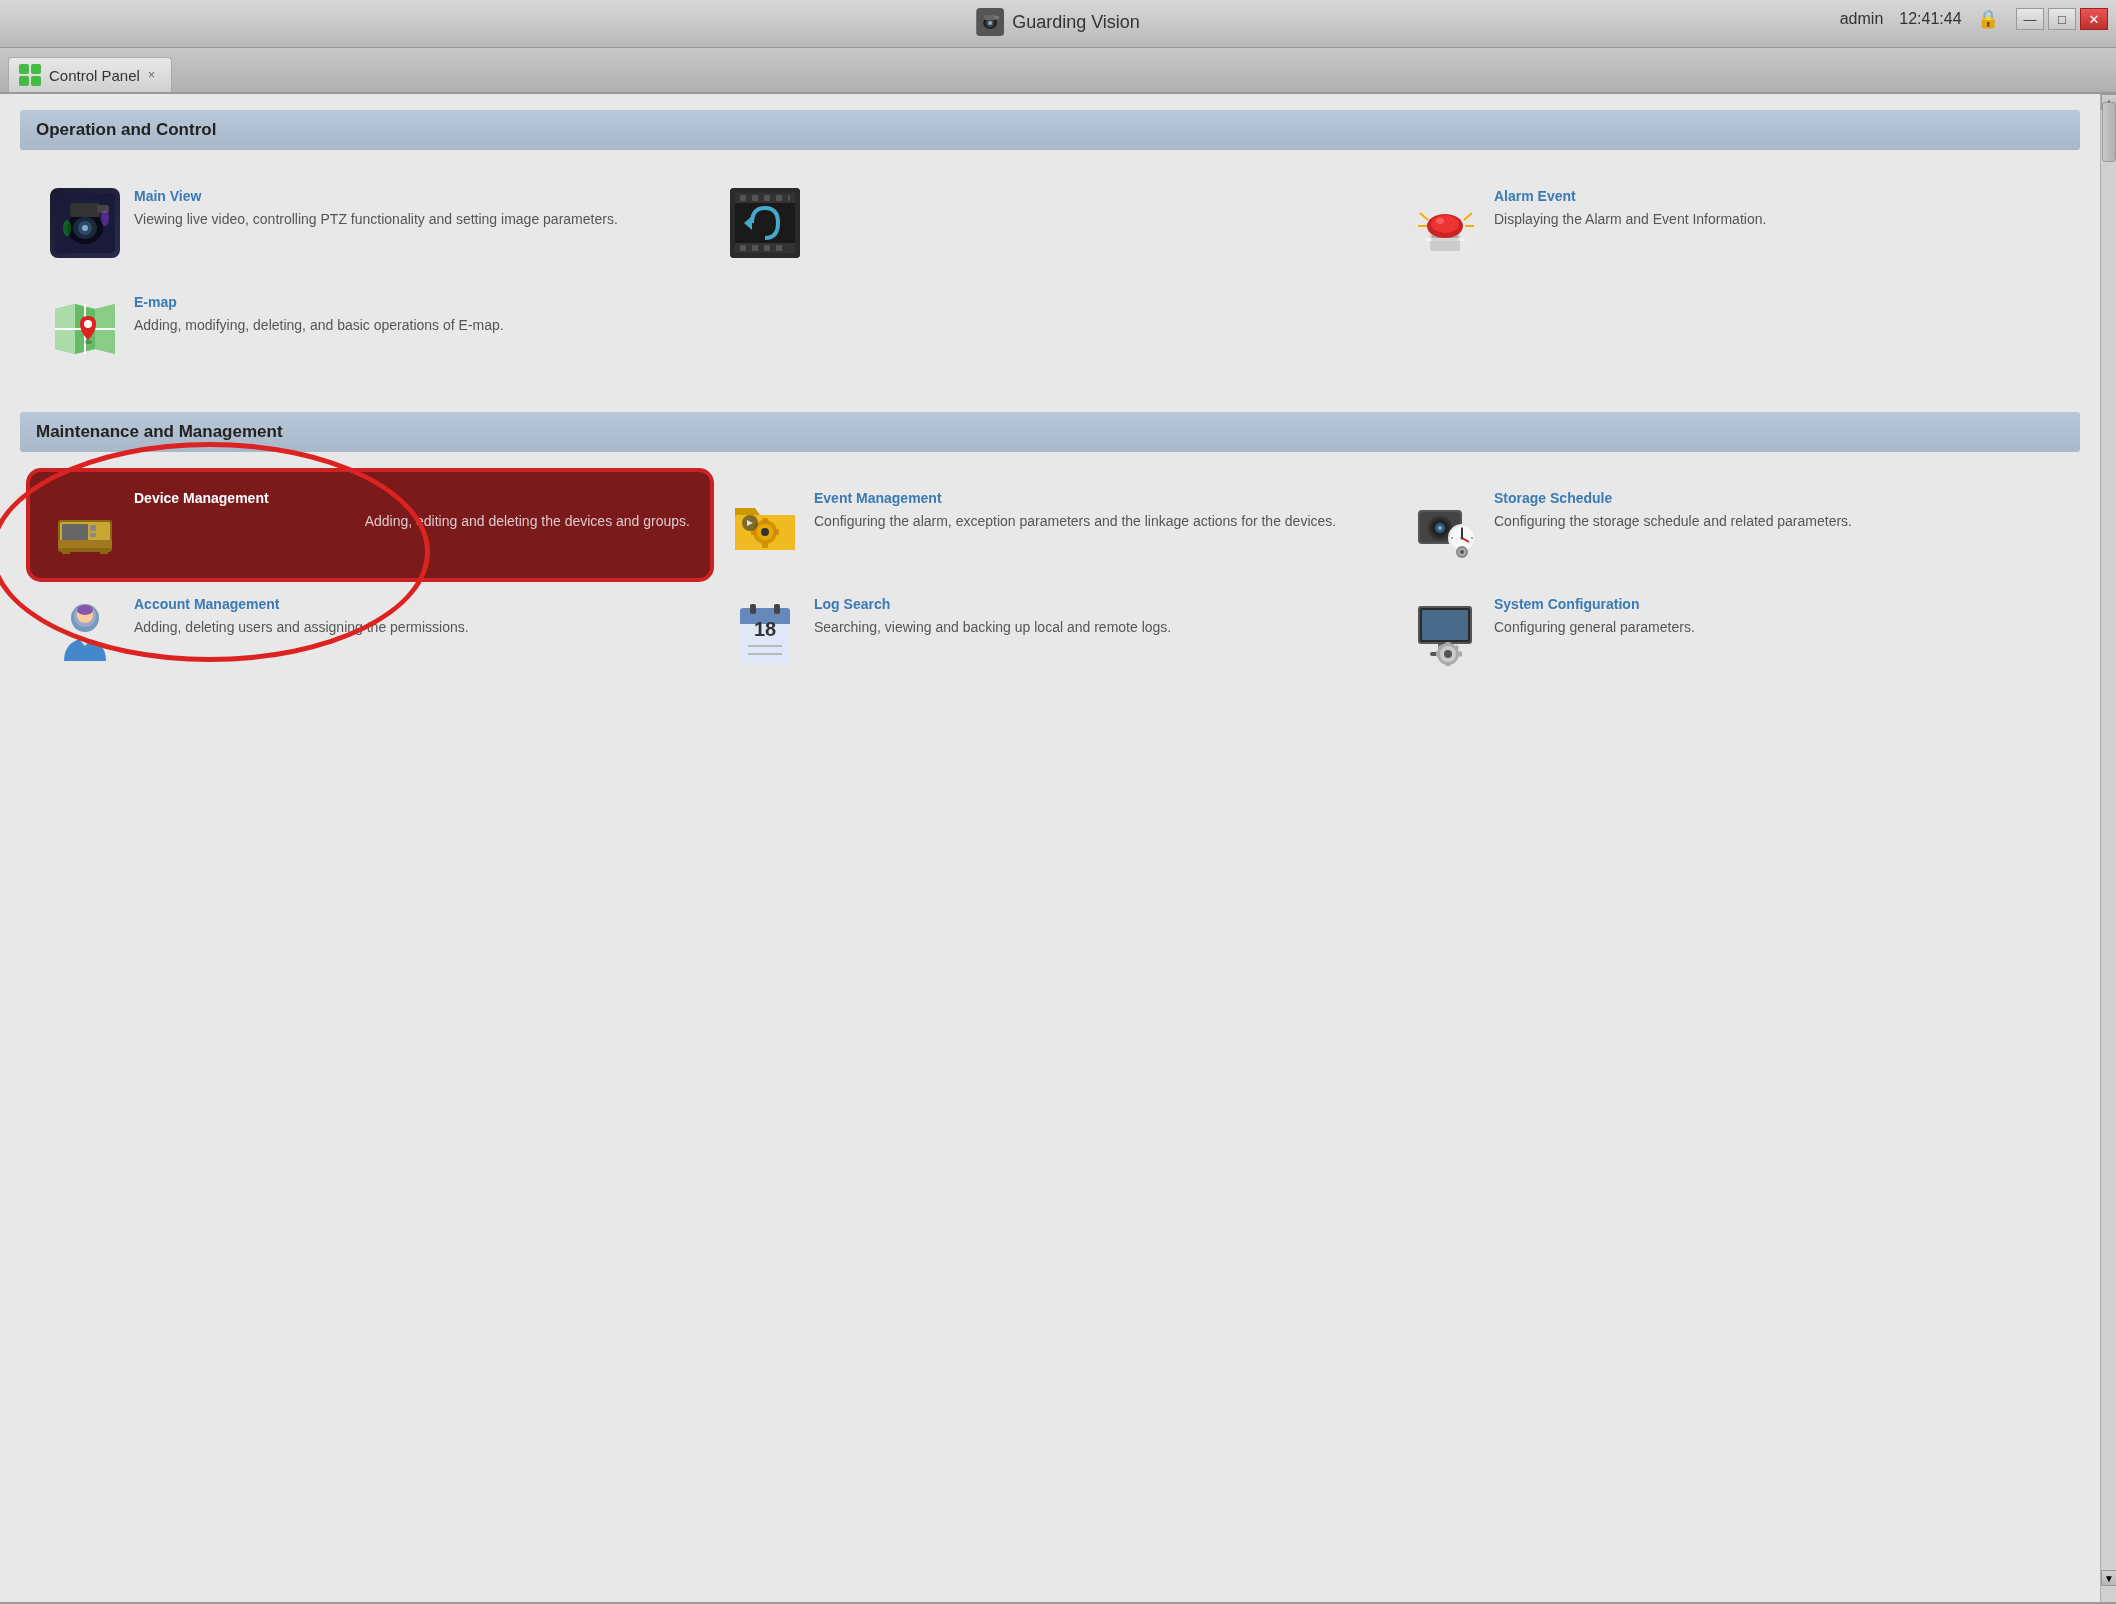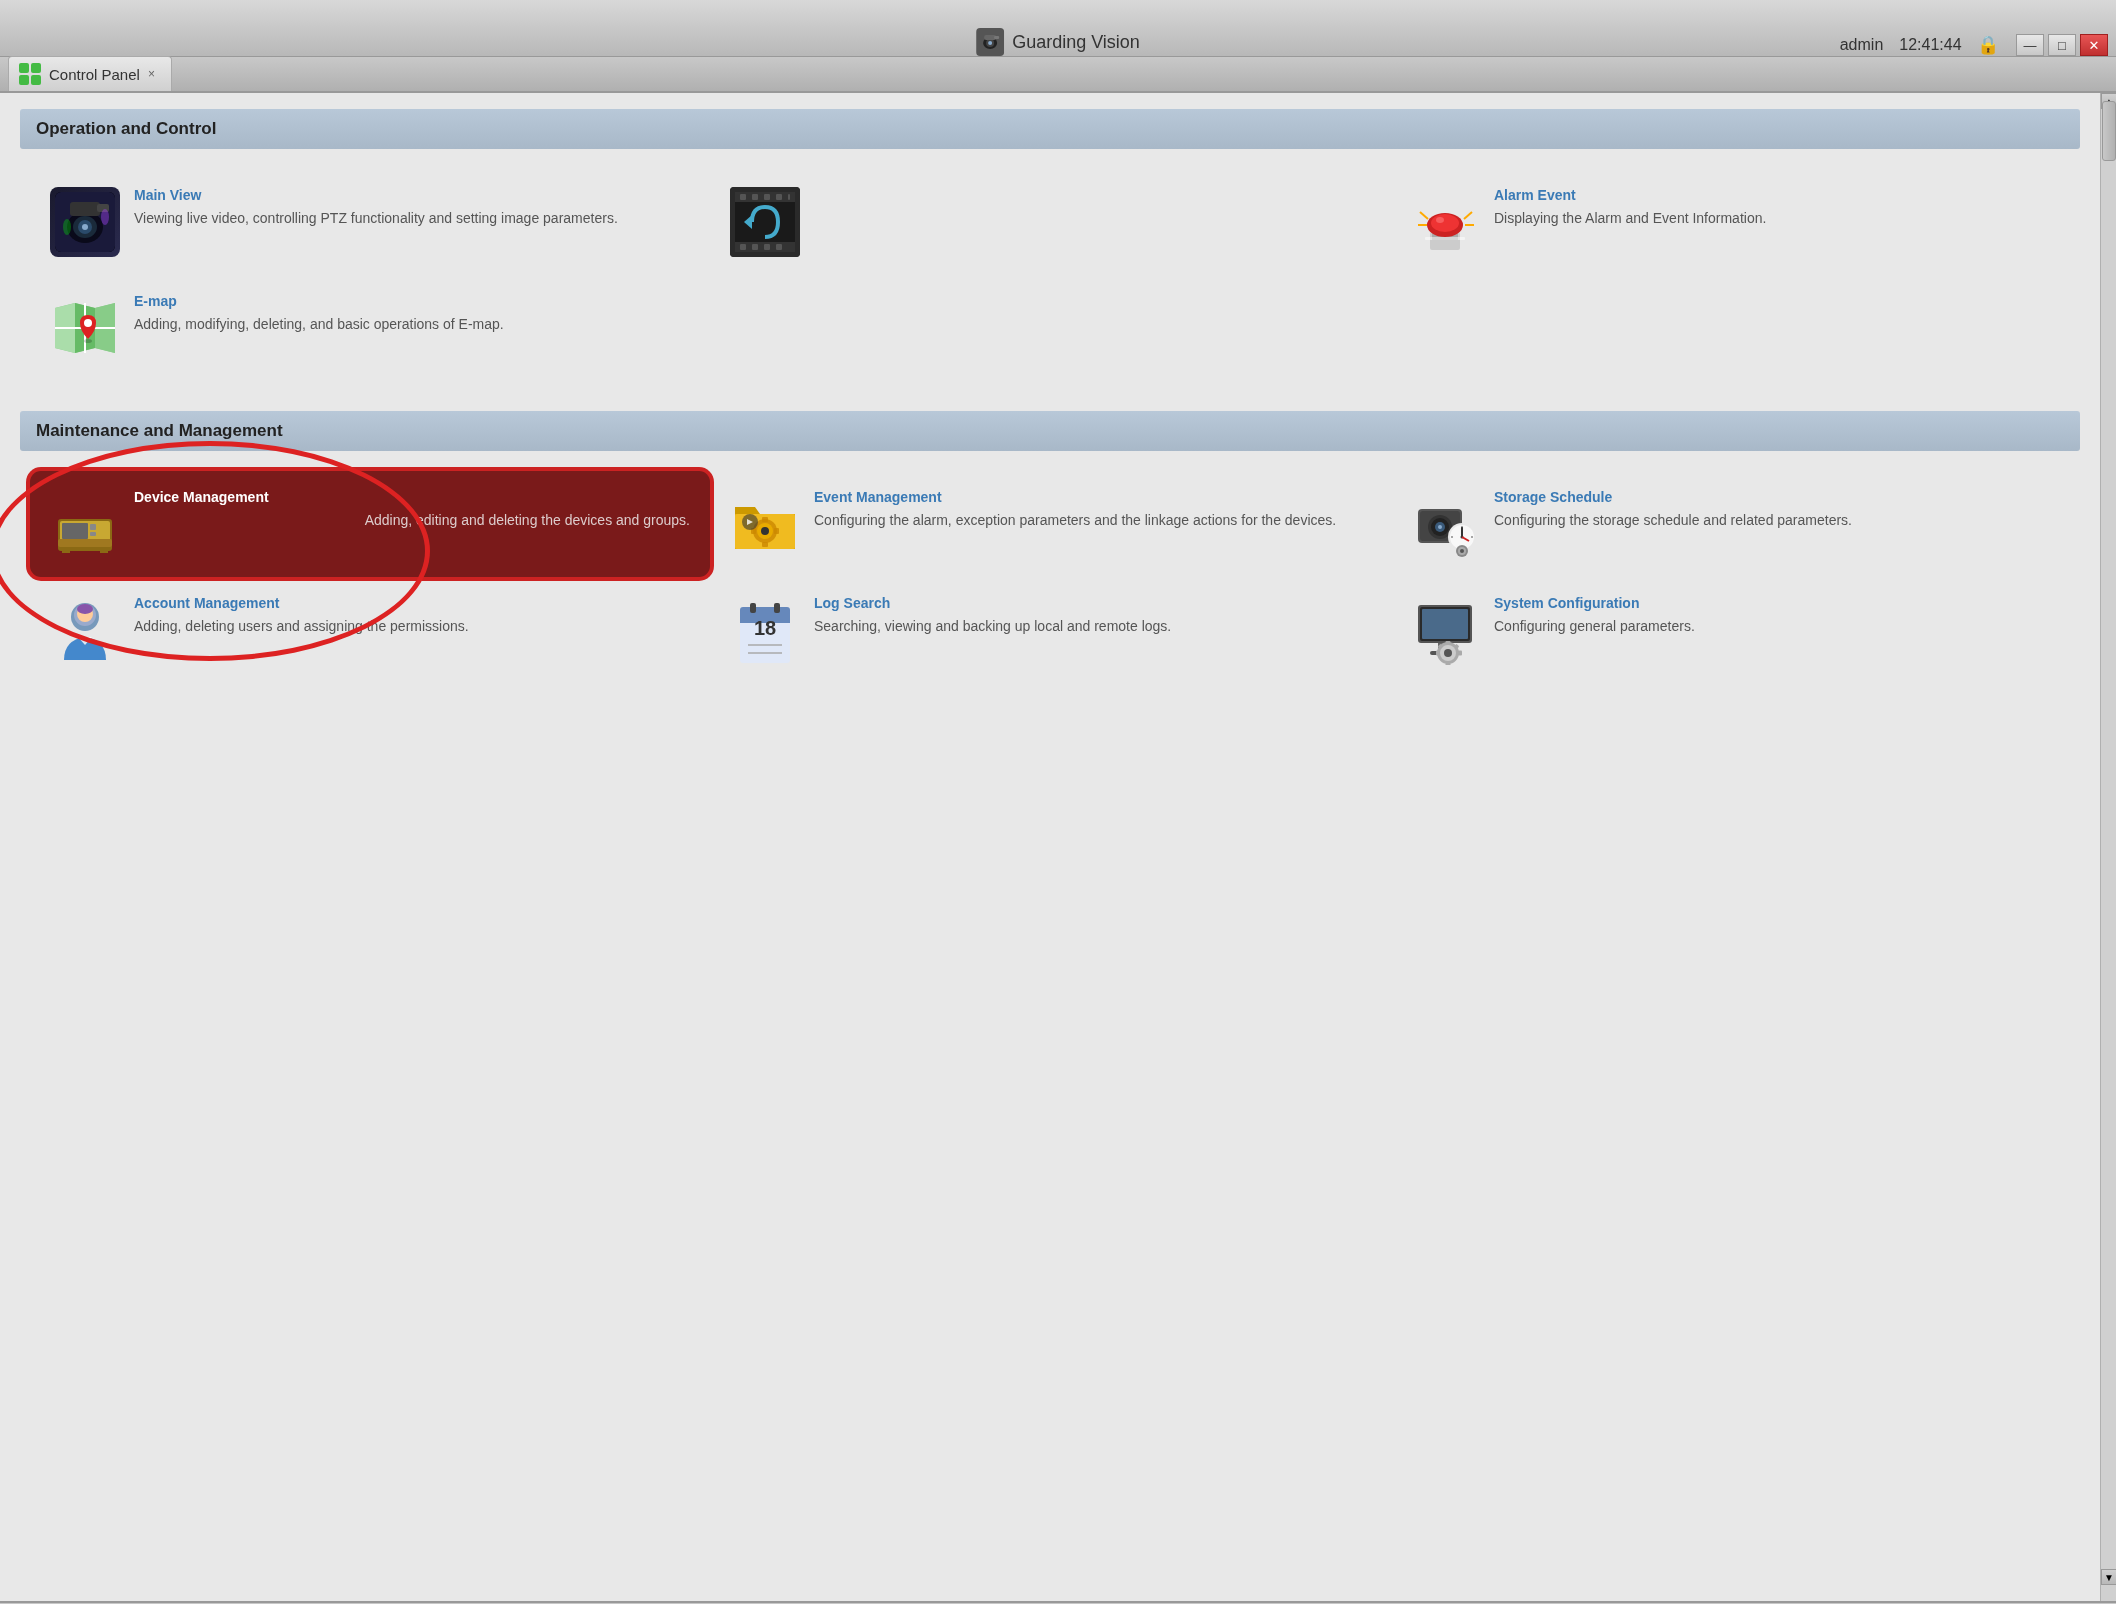--- a/index.html
+++ b/index.html
@@ -6,26 +6,26 @@
     body {
       width: 2116px;
       height: 1604px;
       background: #c0c0c0;
       font-family: 'Segoe UI', Arial, sans-serif;
       overflow: hidden;
     }
 
     
     .title-bar {
-      height: 57px;
+      height: 48px;
       background: linear-gradient(to bottom, #d8d8d8, #b8b8b8);
       display: flex;
-      align-items: flex-end;
+      align-items: flex-start;
       justify-content: space-between;
-      padding: 0 8px;
+      padding: 8px 8px;
       border-bottom: 1px solid #999;
     }
     .title-bar-center {
       display: flex;
       align-items: center;
       gap: 8px;
       position: absolute;
       left: 50%;
       transform: translateX(-50%);
     }
@@ -64,21 +64,21 @@
       display: flex;
       align-items: center;
       justify-content: center;
       font-size: 13px;
       color: #333;
     }
     .win-btn.close { background: linear-gradient(to bottom, #e85555, #c03030); color: white; border-color: #a02020; }
 
     
     .tab-bar {
-      height: 36px;
+      height: 46px;
       background: linear-gradient(to bottom, #c8c8c8, #b0b0b0);
       display: flex;
       align-items: flex-end;
       padding: 0 8px;
       border-bottom: 2px solid #999;
     }
     .tab {
       display: flex;
       align-items: center;
       gap: 8px;

